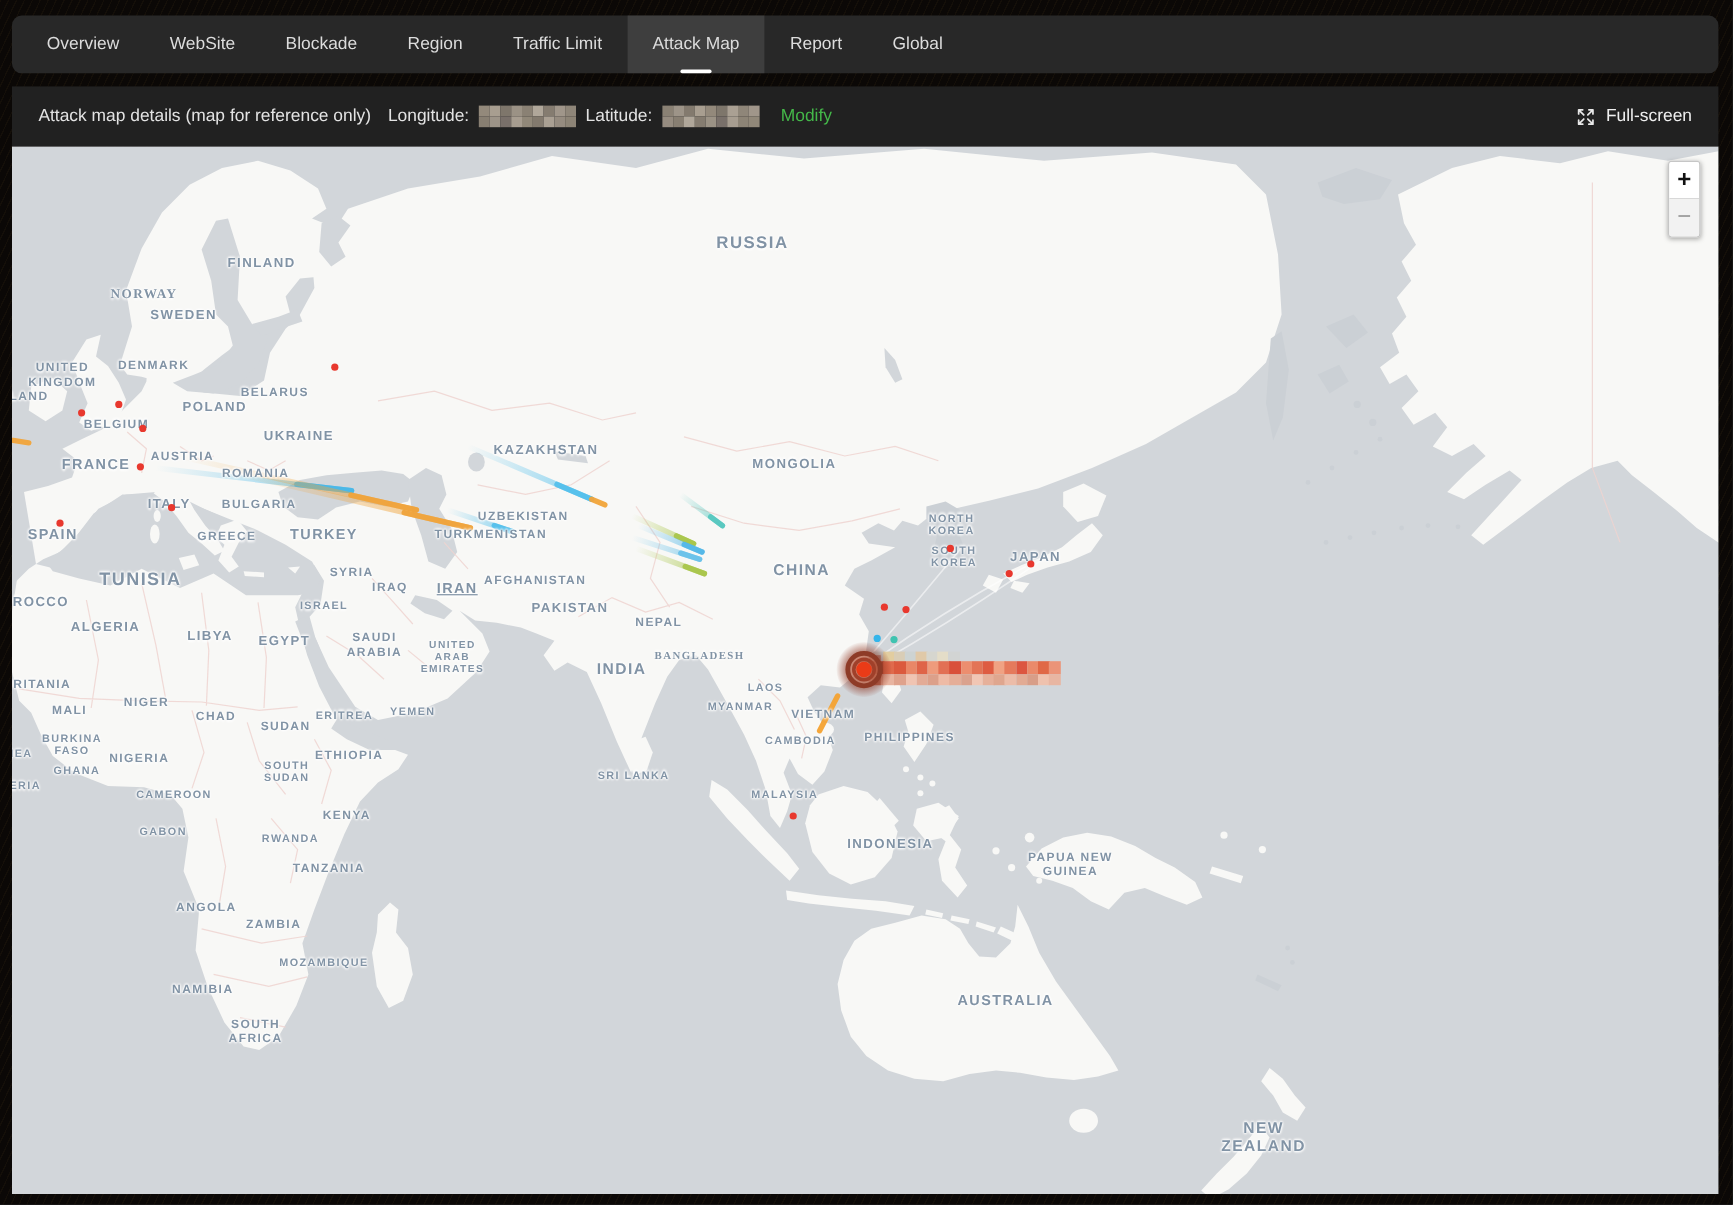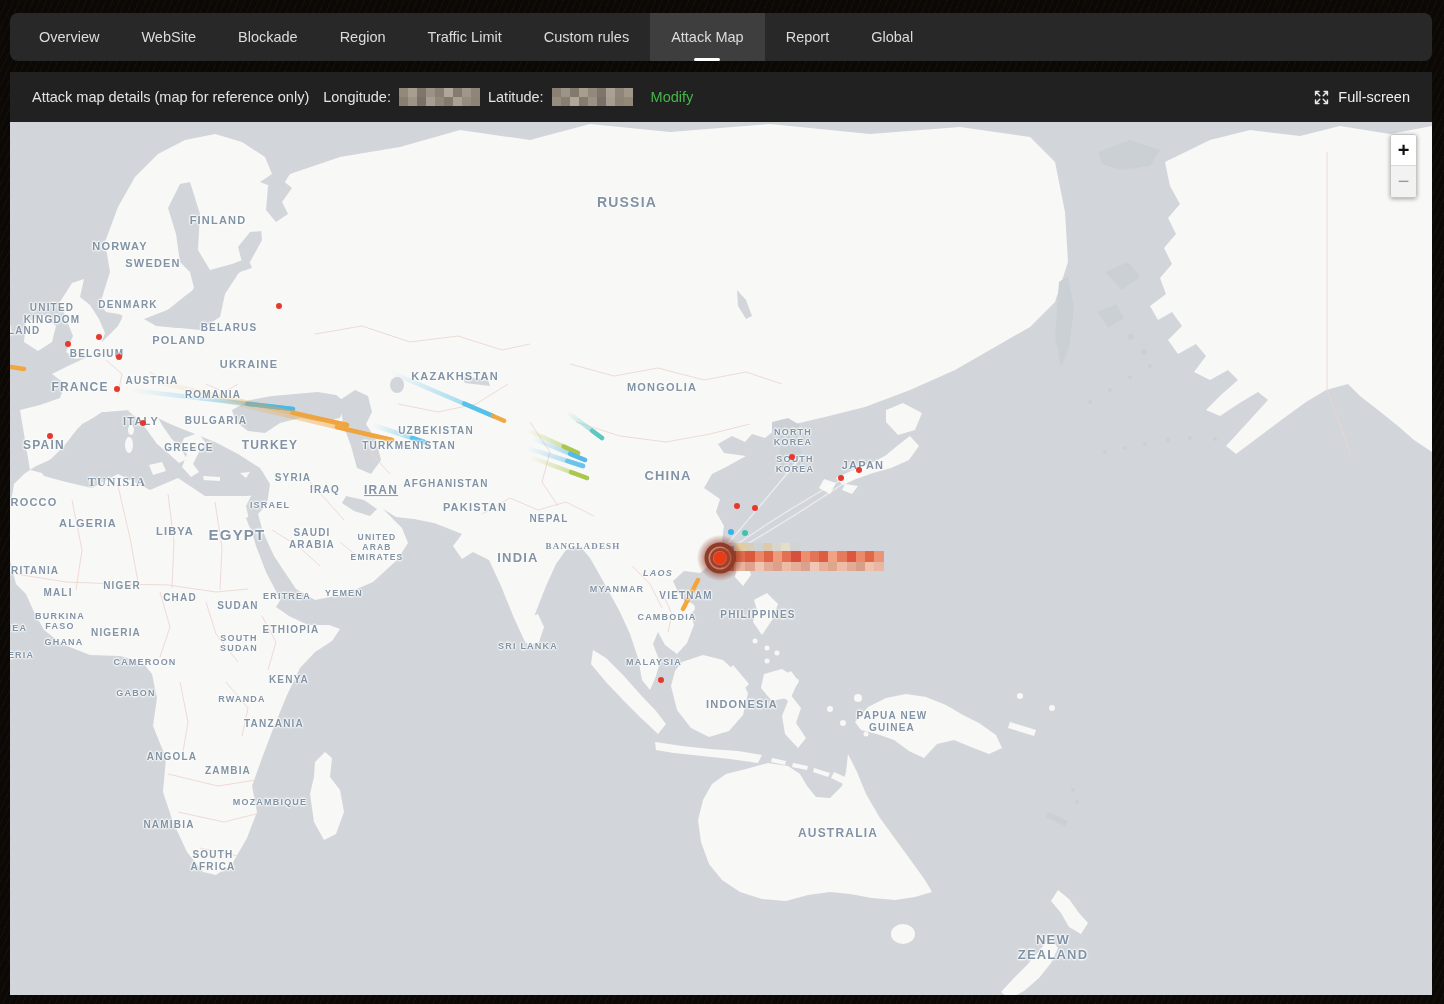--- a/index.html
+++ b/index.html
@@ -66,23 +66,20 @@
         <span>WebSite</span>
       </div>
       <div class="tab">
         <span>Blockade</span>
       </div>
       <div class="tab">
         <span>Region</span>
       </div>
       <div class="tab">
         <span>Traffic Limit</span>
-      </div>
-      <div class="tab">
-        <span>Custom rules</span>
       </div>
       <div class="tab active">
         <span>Attack Map</span>
         <div class="tab-underline"></div>
       </div>
       <div class="tab">
         <span>Report</span>
       </div>
       <div class="tab">
         <span>Global</span>
@@ -313,44 +310,44 @@
           <line x1="517" y1="326" x2="573" y2="344" stroke="url(#sg9)" stroke-width="4.5" stroke-linecap="round" opacity="1"></line>
           <line x1="557.32" y1="338.96" x2="573" y2="344" stroke="#6ac2ea" stroke-width="4.5" stroke-linecap="round" opacity="0.95"></line>
           <line x1="520" y1="335" x2="577" y2="356" stroke="url(#sg10)" stroke-width="4.5" stroke-linecap="round" opacity="1"></line>
           <line x1="561.04" y1="350.12" x2="577" y2="356" stroke="#a9c64b" stroke-width="4.5" stroke-linecap="round" opacity="0.95"></line>
           <line x1="673" y1="487" x2="688" y2="458" stroke="#f5a332" stroke-width="4.5" stroke-linecap="round" opacity="0.95"></line>
         </g>
     </svg>
     <div id="overlay">
         <div class="map-label" style="left: 617px; top: 80px; font-size: 14px;">RUSSIA</div>
         <div class="map-label" style="left: 208px; top: 98px; font-size: 11px;">FINLAND</div>
-        <div class="map-label" style="left: 110px; top: 124px; font-size: 11px;">NORWAY</div>
+        <div class="map-label" style="left: 110px; top: 124px; font-size: 11px; font-family: Liberation Serif, serif;">NORWAY</div>
         <div class="map-label" style="left: 143px; top: 141px; font-size: 11px;">SWEDEN</div>
         <div class="map-label" style="left: 118px; top: 183px; font-size: 10px;">DENMARK</div>
         <div class="map-label" style="left: 42px; top: 191px; font-size: 10px;">UNITED
 KINGDOM</div>
         <div class="map-label" style="left: 4px; top: 209px; font-size: 10px;">IRELAND</div>
         <div class="map-label" style="left: 87px; top: 232px; font-size: 10px;">BELGIUM</div>
         <div class="map-label" style="left: 169px; top: 218px; font-size: 11px;">POLAND</div>
         <div class="map-label" style="left: 219px; top: 206px; font-size: 10px;">BELARUS</div>
         <div class="map-label" style="left: 239px; top: 242px; font-size: 11px;">UKRAINE</div>
         <div class="map-label" style="left: 142px; top: 259px; font-size: 10px;">AUSTRIA</div>
         <div class="map-label" style="left: 70px; top: 266px; font-size: 12px;">FRANCE</div>
         <div class="map-label" style="left: 203px; top: 273px; font-size: 10px;">ROMANIA</div>
         <div class="map-label" style="left: 131px; top: 299px; font-size: 11px;">ITALY</div>
         <div class="map-label" style="left: 206px; top: 299px; font-size: 10px;">BULGARIA</div>
         <div class="map-label" style="left: 34px; top: 324px; font-size: 12px;">SPAIN</div>
         <div class="map-label" style="left: 179px; top: 326px; font-size: 10px;">GREECE</div>
         <div class="map-label" style="left: 260px; top: 324px; font-size: 12px;">TURKEY</div>
         <div class="map-label" style="left: 283px; top: 356px; font-size: 10px;">SYRIA</div>
-        <div class="map-label" style="left: 107px; top: 361px; font-size: 12px; font-family: Liberation Serif, serif;">TUNISIA</div>
+        <div class="map-label" style="left: 107px; top: 361px; font-size: 15px;">TUNISIA</div>
         <div class="map-label" style="left: 14px; top: 380px; font-size: 11px;">MOROCCO</div>
         <div class="map-label" style="left: 78px; top: 401px; font-size: 11px;">ALGERIA</div>
         <div class="map-label" style="left: 165px; top: 409px; font-size: 11px;">LIBYA</div>
-        <div class="map-label" style="left: 227px; top: 413px; font-size: 15px; text-align: center;">EGYPT</div>
+        <div class="map-label" style="left: 227px; top: 413px; font-size: 11px; text-align: center;">EGYPT</div>
         <div class="map-label" style="left: 260px; top: 383px; font-size: 9px;">ISRAEL</div>
         <div class="map-label" style="left: 315px; top: 368px; font-size: 10px;">IRAQ</div>
         <div class="map-label" style="left: 371px; top: 369px; font-size: 12px; text-decoration: underline;">IRAN</div>
         <div class="map-label" style="left: 445px; top: 254px; font-size: 11px;">KAZAKHSTAN</div>
         <div class="map-label" style="left: 426px; top: 309px; font-size: 10px;">UZBEKISTAN</div>
         <div class="map-label" style="left: 399px; top: 324px; font-size: 10px;">TURKMENISTAN</div>
         <div class="map-label" style="left: 436px; top: 362px; font-size: 10px;">AFGHANISTAN</div>
         <div class="map-label" style="left: 465px; top: 385px; font-size: 11px;">PAKISTAN</div>
         <div class="map-label" style="left: 539px; top: 397px; font-size: 10px;">NEPAL</div>
         <div class="map-label" style="left: 573px; top: 424px; font-size: 9px; font-family: Liberation Serif, serif;">BANGLADESH</div>
@@ -389,21 +386,21 @@
         <div class="map-label" style="left: 203px; top: 738px; font-size: 10px;">SOUTH
 AFRICA</div>
         <div class="map-label" style="left: 658px; top: 354px; font-size: 13px;">CHINA</div>
         <div class="map-label" style="left: 652px; top: 265px; font-size: 11px;">MONGOLIA</div>
         <div class="map-label" style="left: 783px; top: 315px; font-size: 9px;">NORTH
 KOREA</div>
         <div class="map-label" style="left: 785px; top: 342px; font-size: 9px;">SOUTH
 KOREA</div>
         <div class="map-label" style="left: 853px; top: 343px; font-size: 11px;">JAPAN</div>
         <div class="map-label" style="left: 607px; top: 467px; font-size: 9px;">MYANMAR</div>
-        <div class="map-label" style="left: 648px; top: 451px; font-size: 9px; font-style: italic;">LAOS</div>
+        <div class="map-label" style="left: 628px; top: 451px; font-size: 9px;">LAOS</div>
         <div class="map-label" style="left: 676px; top: 474px; font-size: 10px;">VIETNAM</div>
         <div class="map-label" style="left: 657px; top: 495px; font-size: 9px;">CAMBODIA</div>
         <div class="map-label" style="left: 748px; top: 493px; font-size: 10px;">PHILIPPINES</div>
         <div class="map-label" style="left: 644px; top: 540px; font-size: 9px;">MALAYSIA</div>
         <div class="map-label" style="left: 732px; top: 582px; font-size: 11px;">INDONESIA</div>
         <div class="map-label" style="left: 882px; top: 599px; font-size: 10px;">PAPUA NEW
 GUINEA</div>
         <div class="map-label" style="left: 828px; top: 712px; font-size: 12px;">AUSTRALIA</div>
         <div class="map-label" style="left: 1043px; top: 826px; font-size: 13px;">NEW
 ZEALAND</div>

